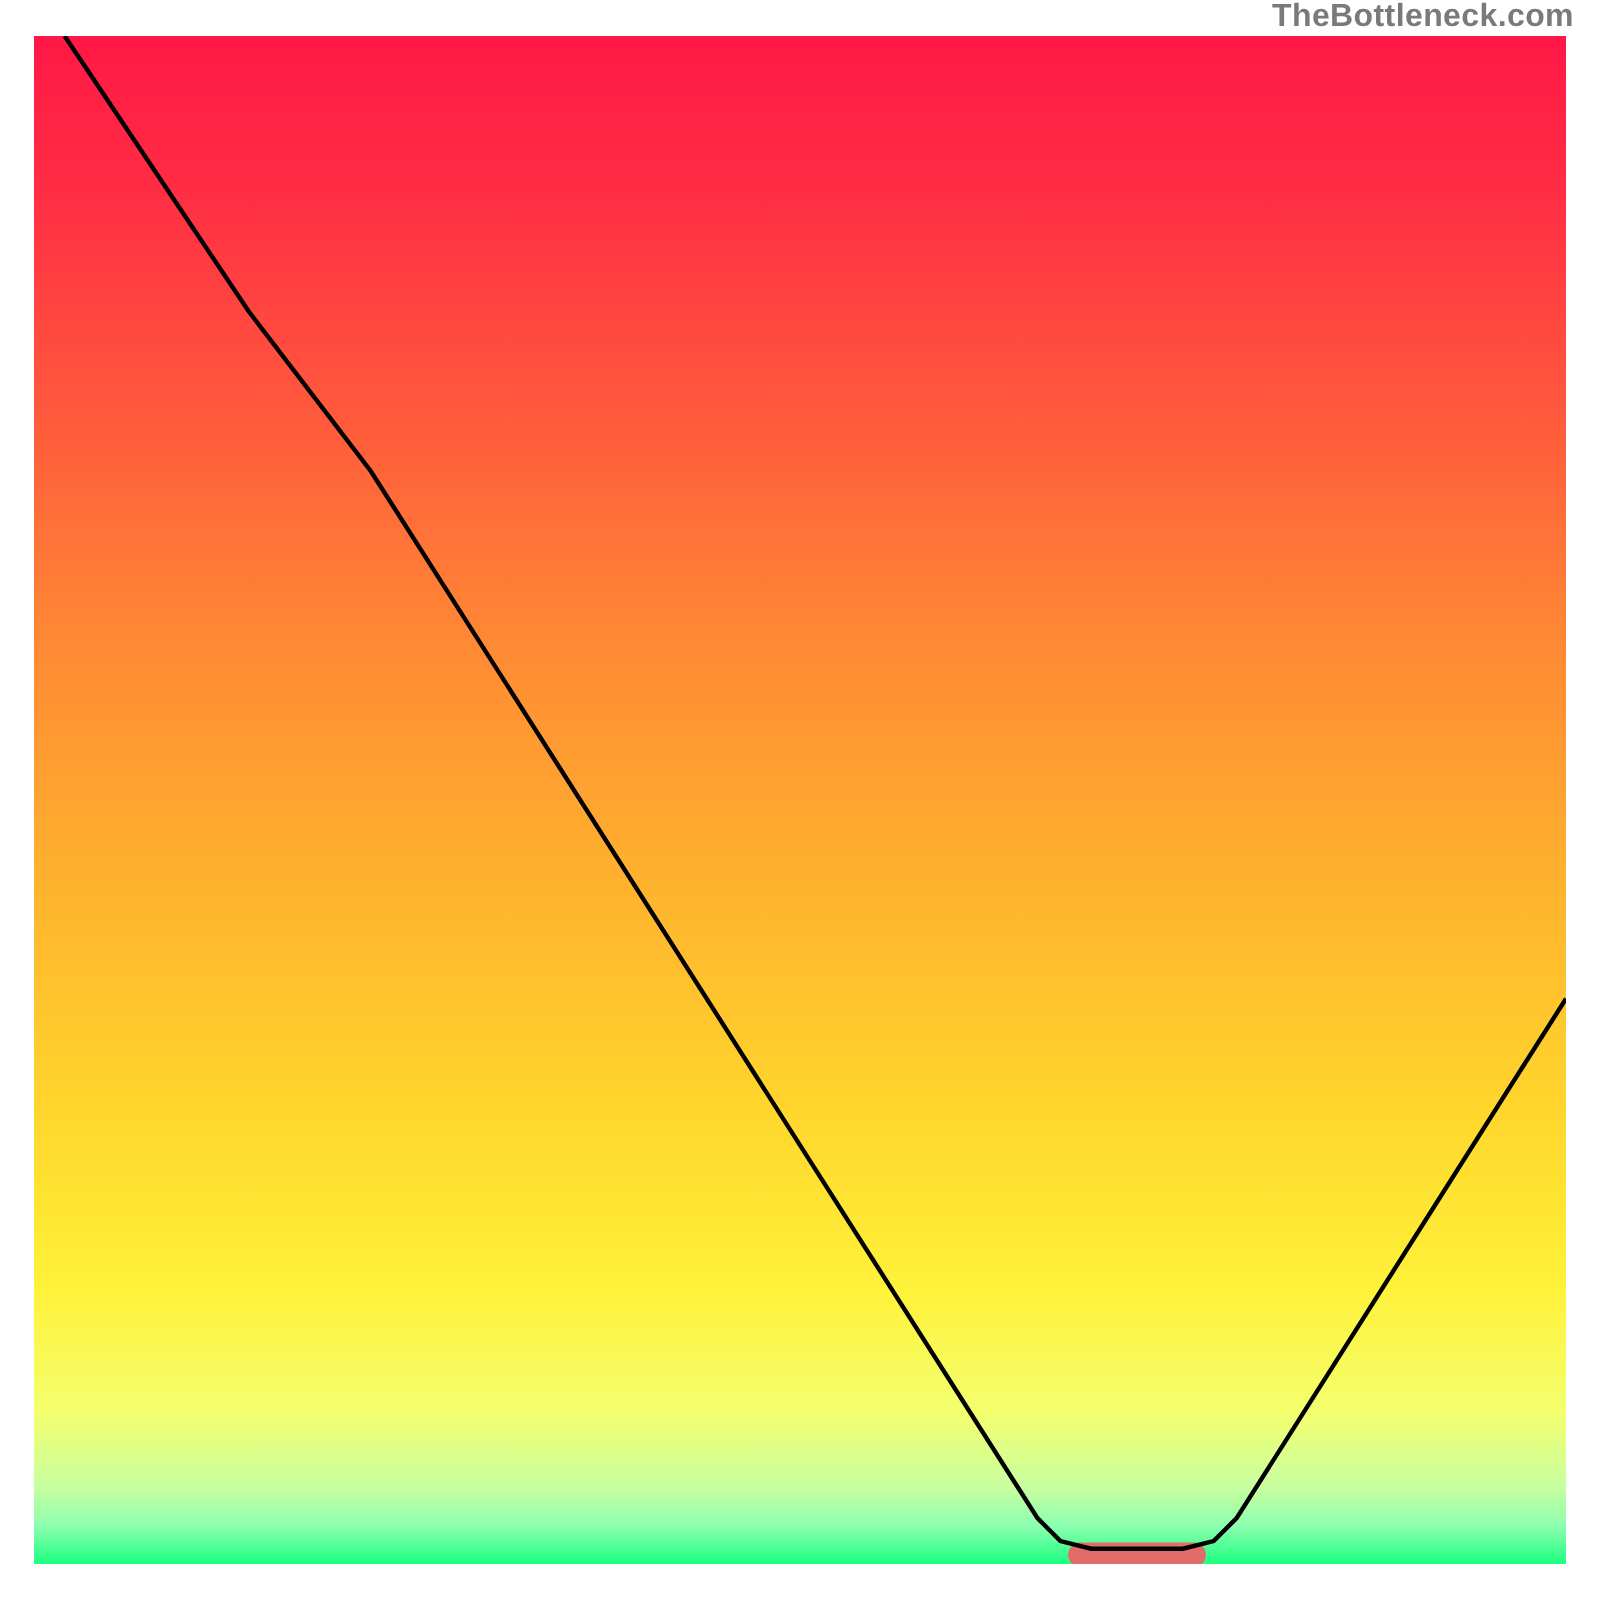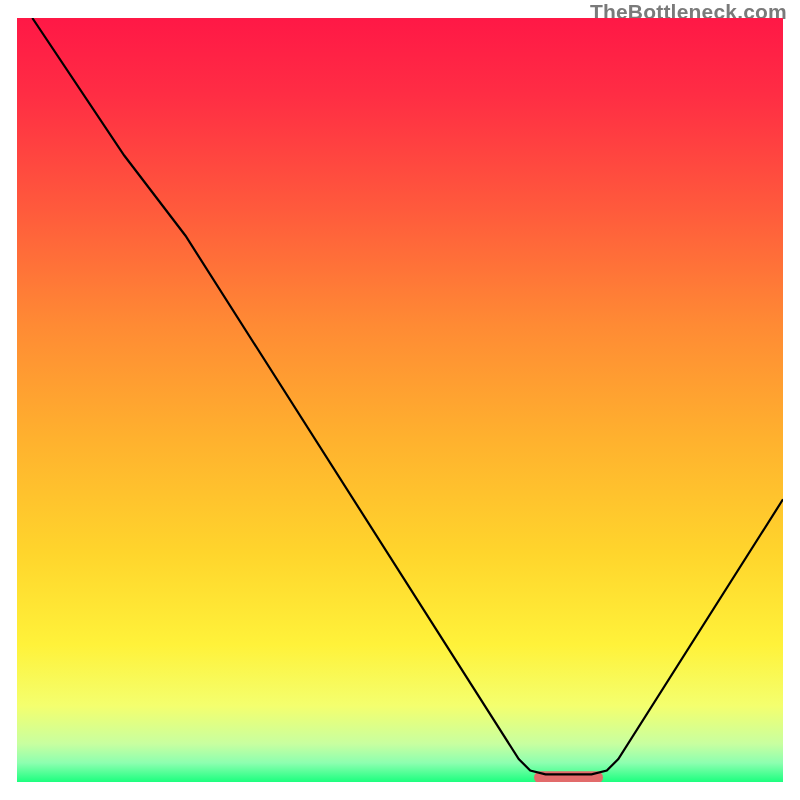--- a/index.html
+++ b/index.html
@@ -20,21 +20,21 @@
     position: absolute;
     left: 17px;
     top: 18px;
     width: 766px;
     height: 764px;
   }
   .watermark {
     position: absolute;
     top: 0px;
     right: 13px;
-    font-size: 21px;
+    font-size: 16px;
     font-weight: 600;
     color: #7a7a7a;
     letter-spacing: 0.2px;
   }
   svg { display: block; }
 </style>
 </head>
 <body>
 
 <div class="canvas">

